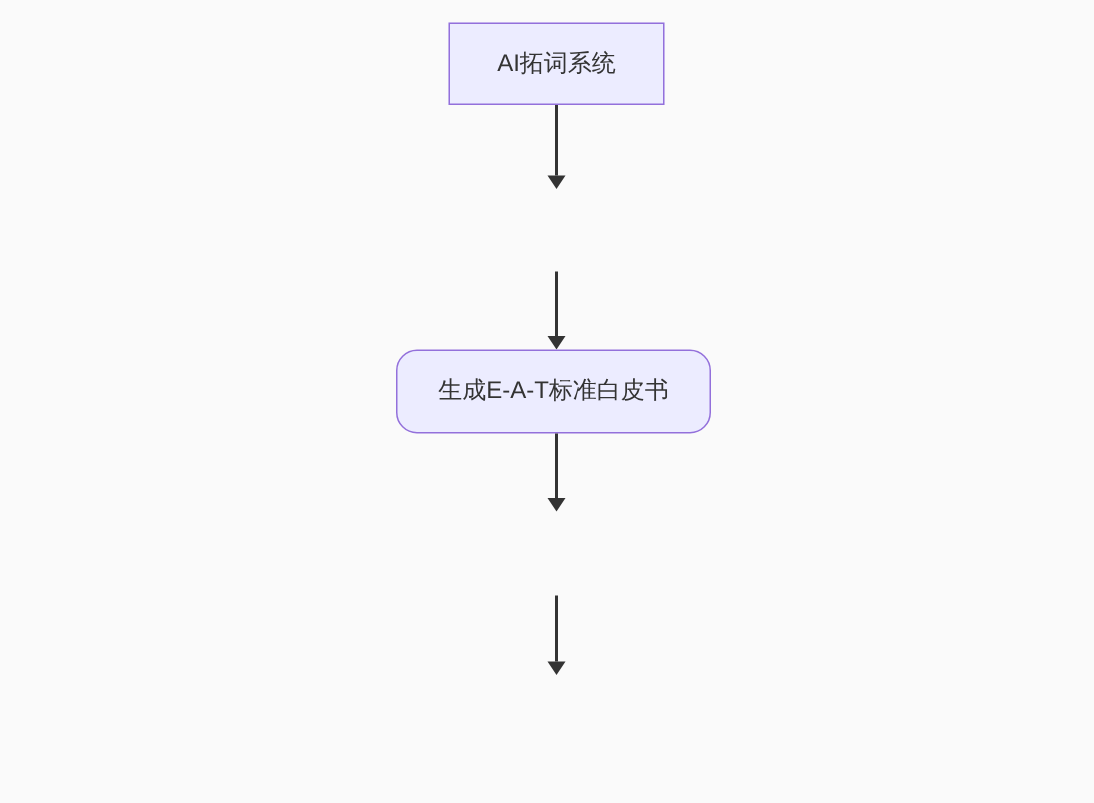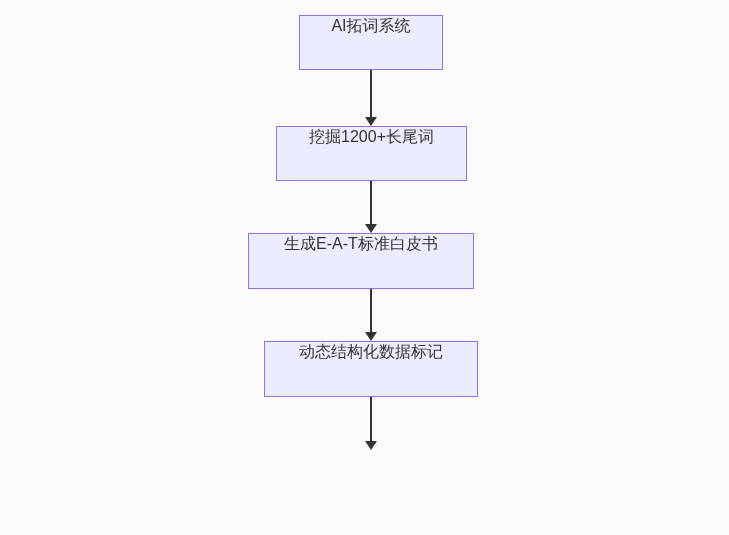--- a/index.html
+++ b/index.html
@@ -14,29 +14,30 @@
     height: 535px;
     background: #fafafa;
     overflow: hidden;
   }
   .node {
     position: absolute;
     box-sizing: border-box;
     background: #ECECFF;
     border: 1.5px solid #9370DB;
     display: flex;
+    align-items: center;
     justify-content: center;
     color: #333333;
     font-size: 16px;
     line-height: 1.2;
     white-space: nowrap;
   }
   .node-1 { left: 299px; top: 15px;  width: 144px; height: 55px; }
   .node-2 { left: 276px; top: 126px; width: 191px; height: 55px; }
-  .node-3 { left: 248px; top: 233px; width: 226px; height: 56px; }
+  .node-3 { left: 264px; top: 233px; width: 210px; height: 56px; border-radius: 14px; }
   .node-4 { left: 264px; top: 341px; width: 214px; height: 56px; }
   .node-5 { left: 254px; top: 450px; width: 235px; height: 55px; }
 
   .edge {
     position: absolute;
     left: 365px;            
     width: 12px;
     display: flex;
     flex-direction: column;
     align-items: center;
@@ -66,41 +67,35 @@
 
   <div class="node node-1">
     <span>AI拓词系统</span>
   </div>
 
   <div class="edge edge-1">
     <div class="edge-line"></div>
     <div class="edge-head"></div>
   </div>
 
-  <div class="node node-2">
-    <span>挖掘1200+长尾词</span>
-  </div>
 
   <div class="edge edge-2">
     <div class="edge-line"></div>
     <div class="edge-head"></div>
   </div>
 
   <div class="node node-3">
     <span>生成E-A-T标准白皮书</span>
   </div>
 
   <div class="edge edge-3">
     <div class="edge-line"></div>
     <div class="edge-head"></div>
   </div>
 
-  <div class="node node-4">
-    <span>动态结构化数据标记</span>
-  </div>
 
   <div class="edge edge-4">
     <div class="edge-line"></div>
     <div class="edge-head"></div>
   </div>
 
 
 </div>
 
 </body></html>

